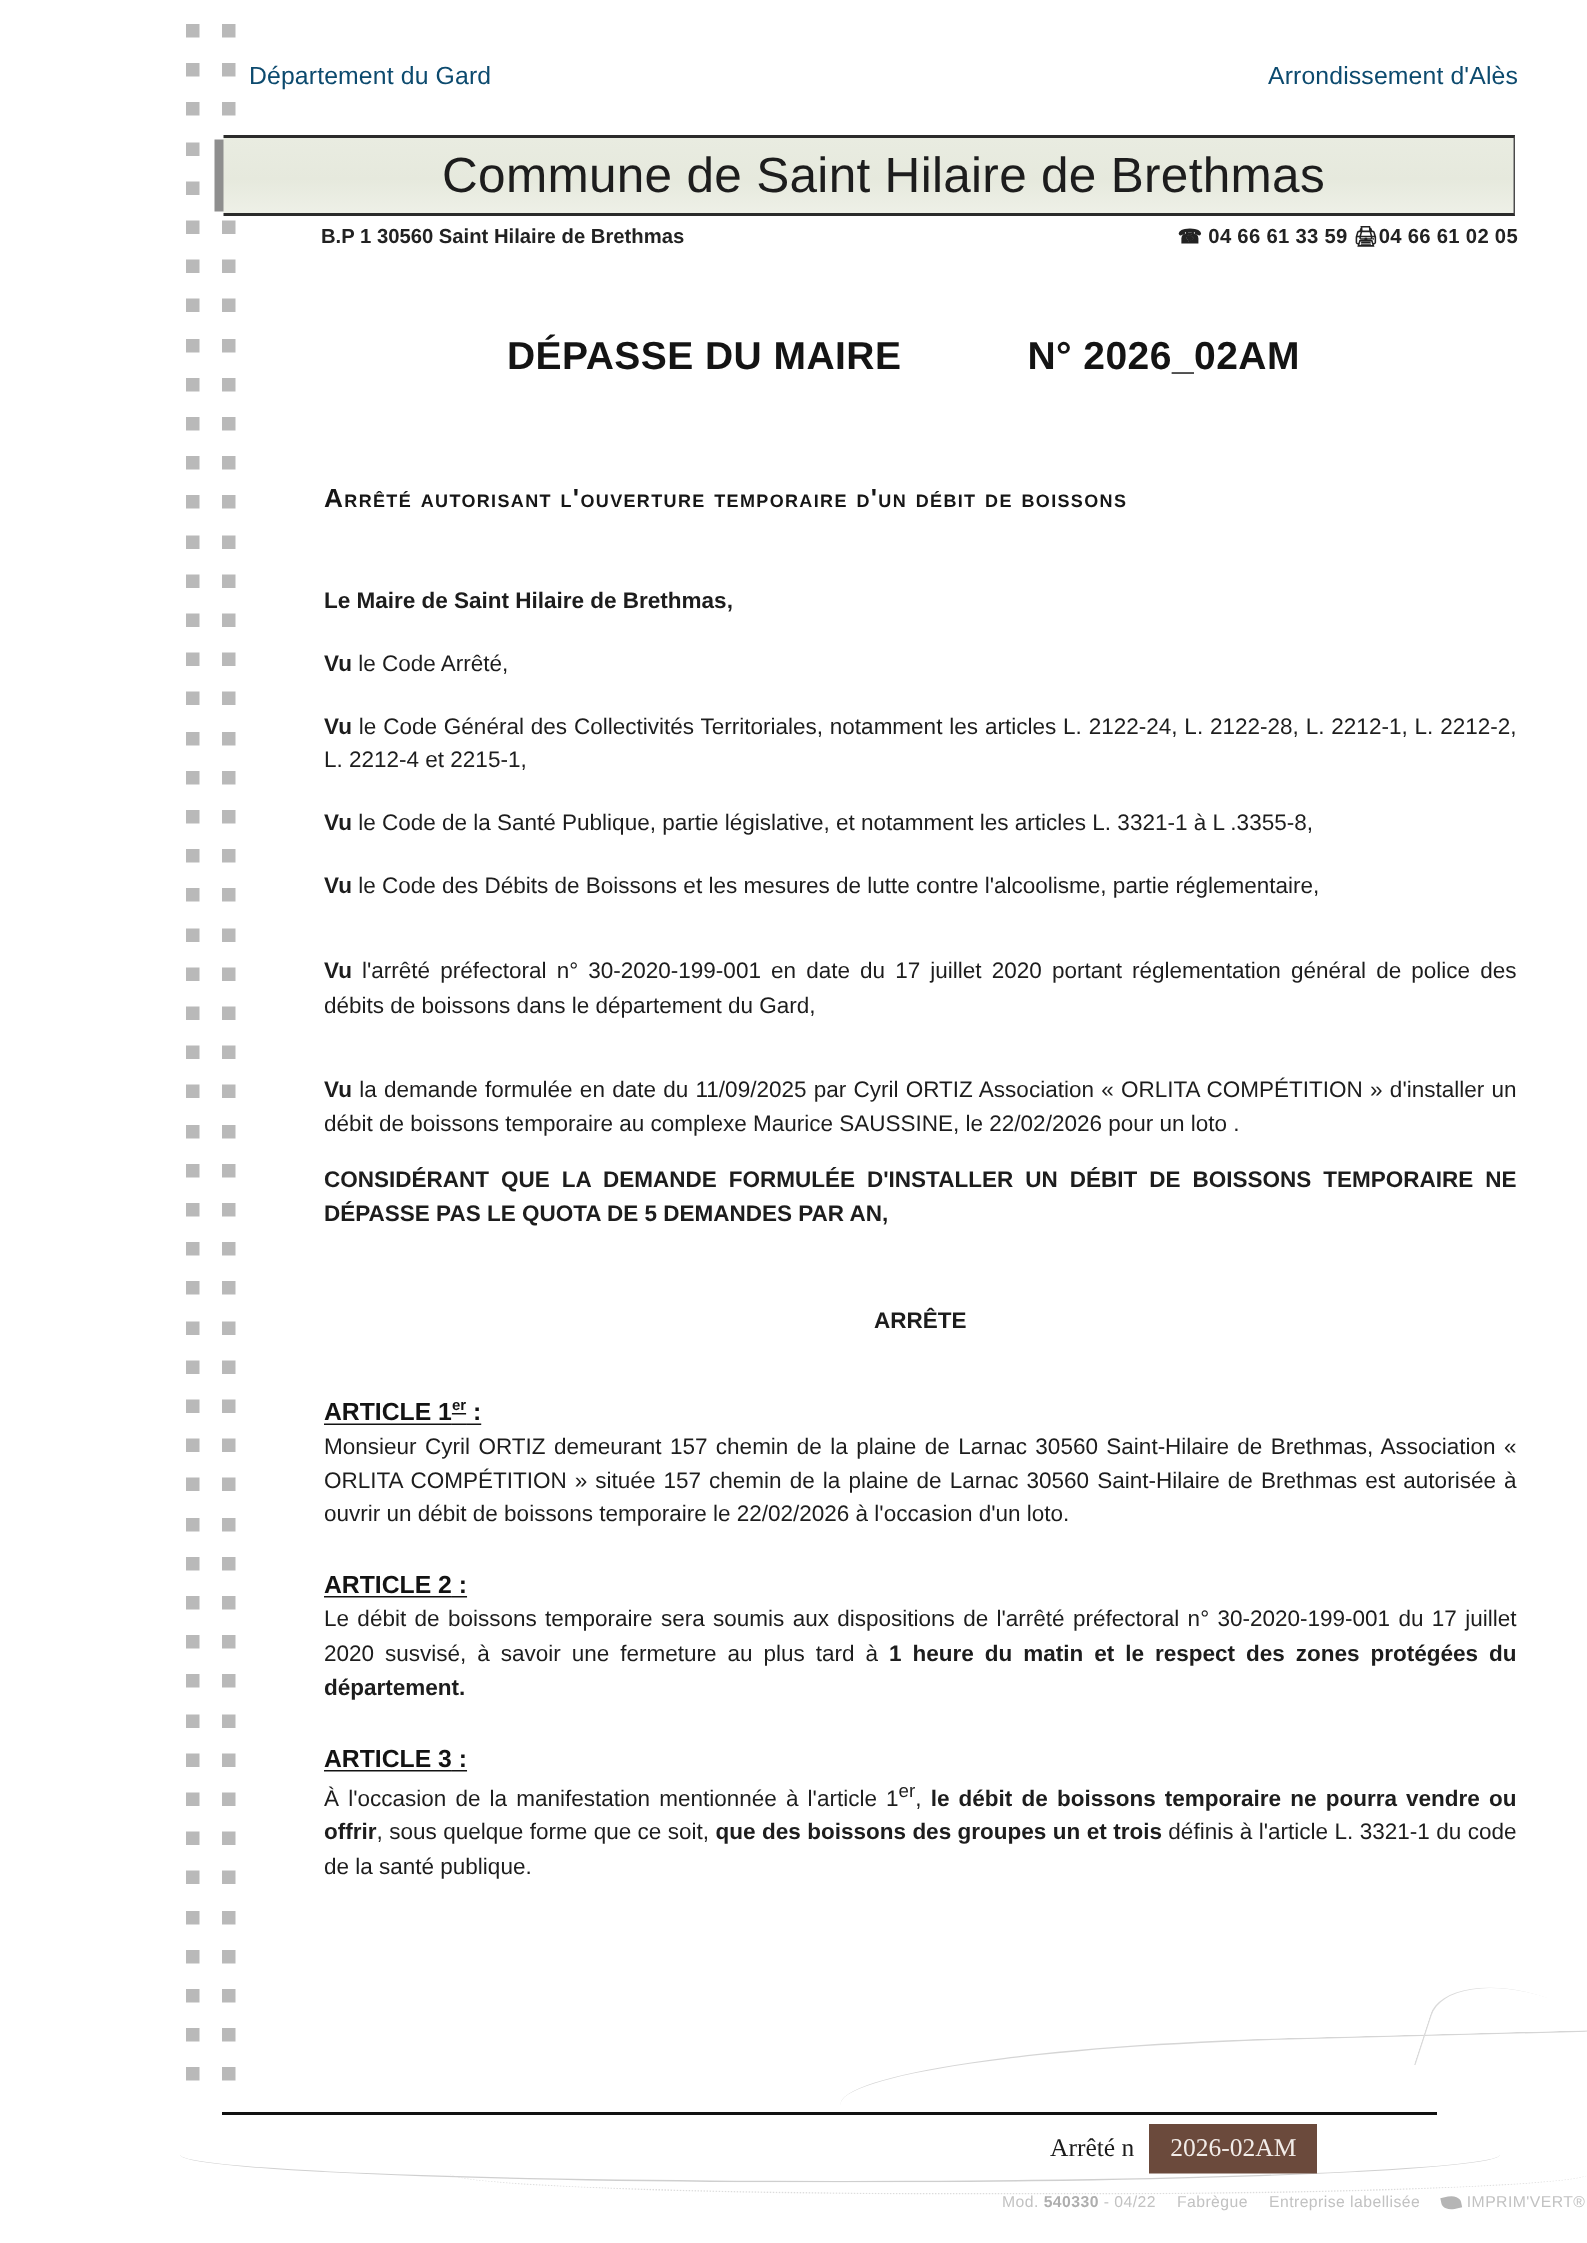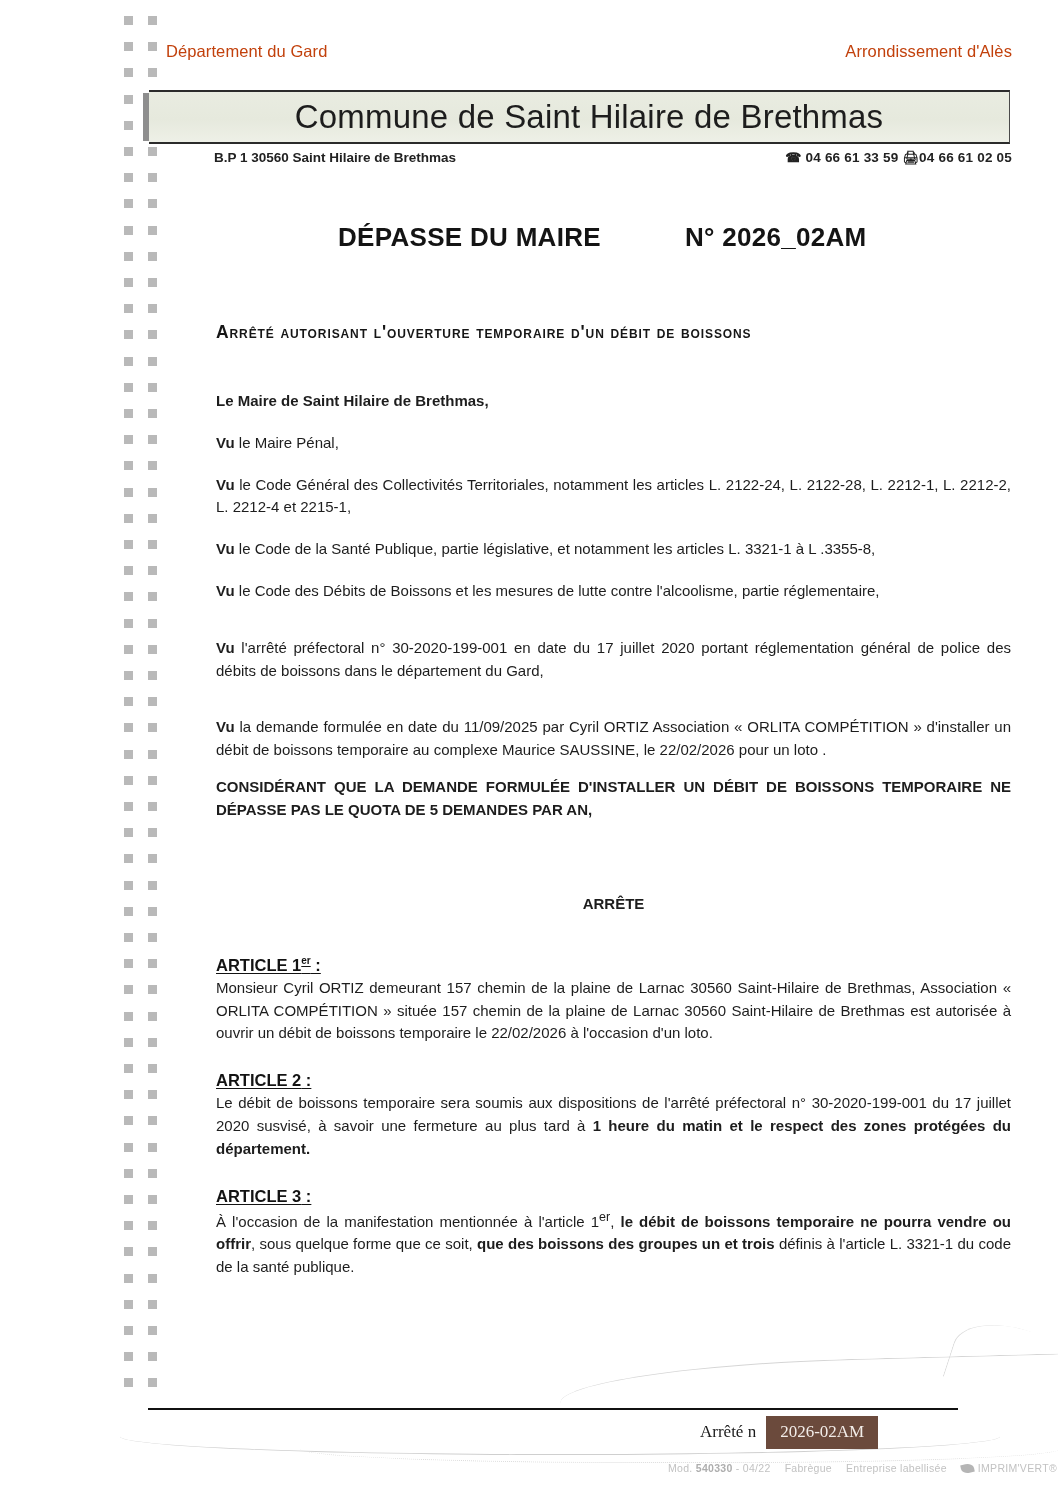--- a/index.html
+++ b/index.html
@@ -40,21 +40,21 @@
   .hdr-line {
     position: absolute;
     top: 42px;
     left: 166px;
     right: 46px;
     display: flex;
     justify-content: space-between;
     align-items: flex-start;
     font-size: 16.5px;
     letter-spacing: 0.1px;
-    color: #c2410c;
+    color: #0c4a6e;
   }
   .hdr-left { white-space: nowrap; }
   .hdr-right { white-space: nowrap; }
 
   .title-box {
     position: absolute;
     top: 90px;
     left: 149px;
     width: 861px;
     height: 54px;
@@ -379,33 +379,33 @@
     <span class="dt-a">DÉPASSE DU MAIRE</span>
     <span class="dt-b">N° 2026_02AM</span>
   </div>
 
   <div class="subtitle">Arrêté autorisant l'ouverture temporaire d'un débit de boissons</div>
 
   <div class="body-area">
 
     <p class="p allbold">Le Maire de Saint Hilaire de Brethmas,</p>
 
-    <p class="p"><b>Vu</b><span> le Maire Pénal,</span></p>
+    <p class="p"><b>Vu</b><span> le Code Arrêté,</span></p>
 
     <p class="p"><b>Vu</b><span> le Code Général des Collectivités Territoriales, notamment les articles L. 2122-24, L. 2122-28, L. 2212-1, L. 2212-2, L. 2212-4 et 2215-1,</span></p>
 
     <p class="p"><b>Vu</b><span> le Code de la Santé Publique, partie législative, et notamment les articles L. 3321-1 à L .3355-8,</span></p>
 
     <p class="p gap"><b>Vu</b><span> le Code des Débits de Boissons et les mesures de lutte contre l'alcoolisme, partie réglementaire,</span></p>
 
     <p class="p gap"><b>Vu</b><span> l'arrêté préfectoral n° 30-2020-199-001 en date du 17 juillet 2020 portant réglementation général de police des débits de boissons dans le département du Gard,</span></p>
 
     <p class="p tight"><b>Vu</b><span> la demande formulée en date du 11/09/2025 par Cyril ORTIZ Association « ORLITA COMPÉTITION » d'installer un débit de boissons temporaire au complexe Maurice SAUSSINE, le 22/02/2026 pour un loto .</span></p>
 
-    <p class="p allbold" style="margin-bottom:71px">CONSIDÉRANT QUE LA DEMANDE FORMULÉE D'INSTALLER UN DÉBIT DE BOISSONS TEMPORAIRE NE DÉPASSE PAS LE QUOTA DE 5 DEMANDES PAR AN,</p>
+    <p class="p allbold" style="margin-bottom:48px">CONSIDÉRANT QUE LA DEMANDE FORMULÉE D'INSTALLER UN DÉBIT DE BOISSONS TEMPORAIRE NE DÉPASSE PAS LE QUOTA DE 5 DEMANDES PAR AN,</p>
 
     <p class="p center" style="margin-bottom:40px">ARRÊTE</p>
 
     <div class="art-block">
       <div class="art-head"><span>ARTICLE 1</span><sup>er</sup><span> :</span></div>
       <p class="p" style="margin-bottom:0">Monsieur Cyril ORTIZ demeurant 157 chemin de la plaine de Larnac 30560 Saint-Hilaire de Brethmas, Association « ORLITA COMPÉTITION » située 157 chemin de la plaine de Larnac 30560 Saint-Hilaire de Brethmas est autorisée à ouvrir un débit de boissons temporaire le 22/02/2026 à l'occasion d'un loto.</p>
     </div>
 
     <div class="art-block">
       <div class="art-head"><span>ARTICLE 2</span><span> :</span></div>

